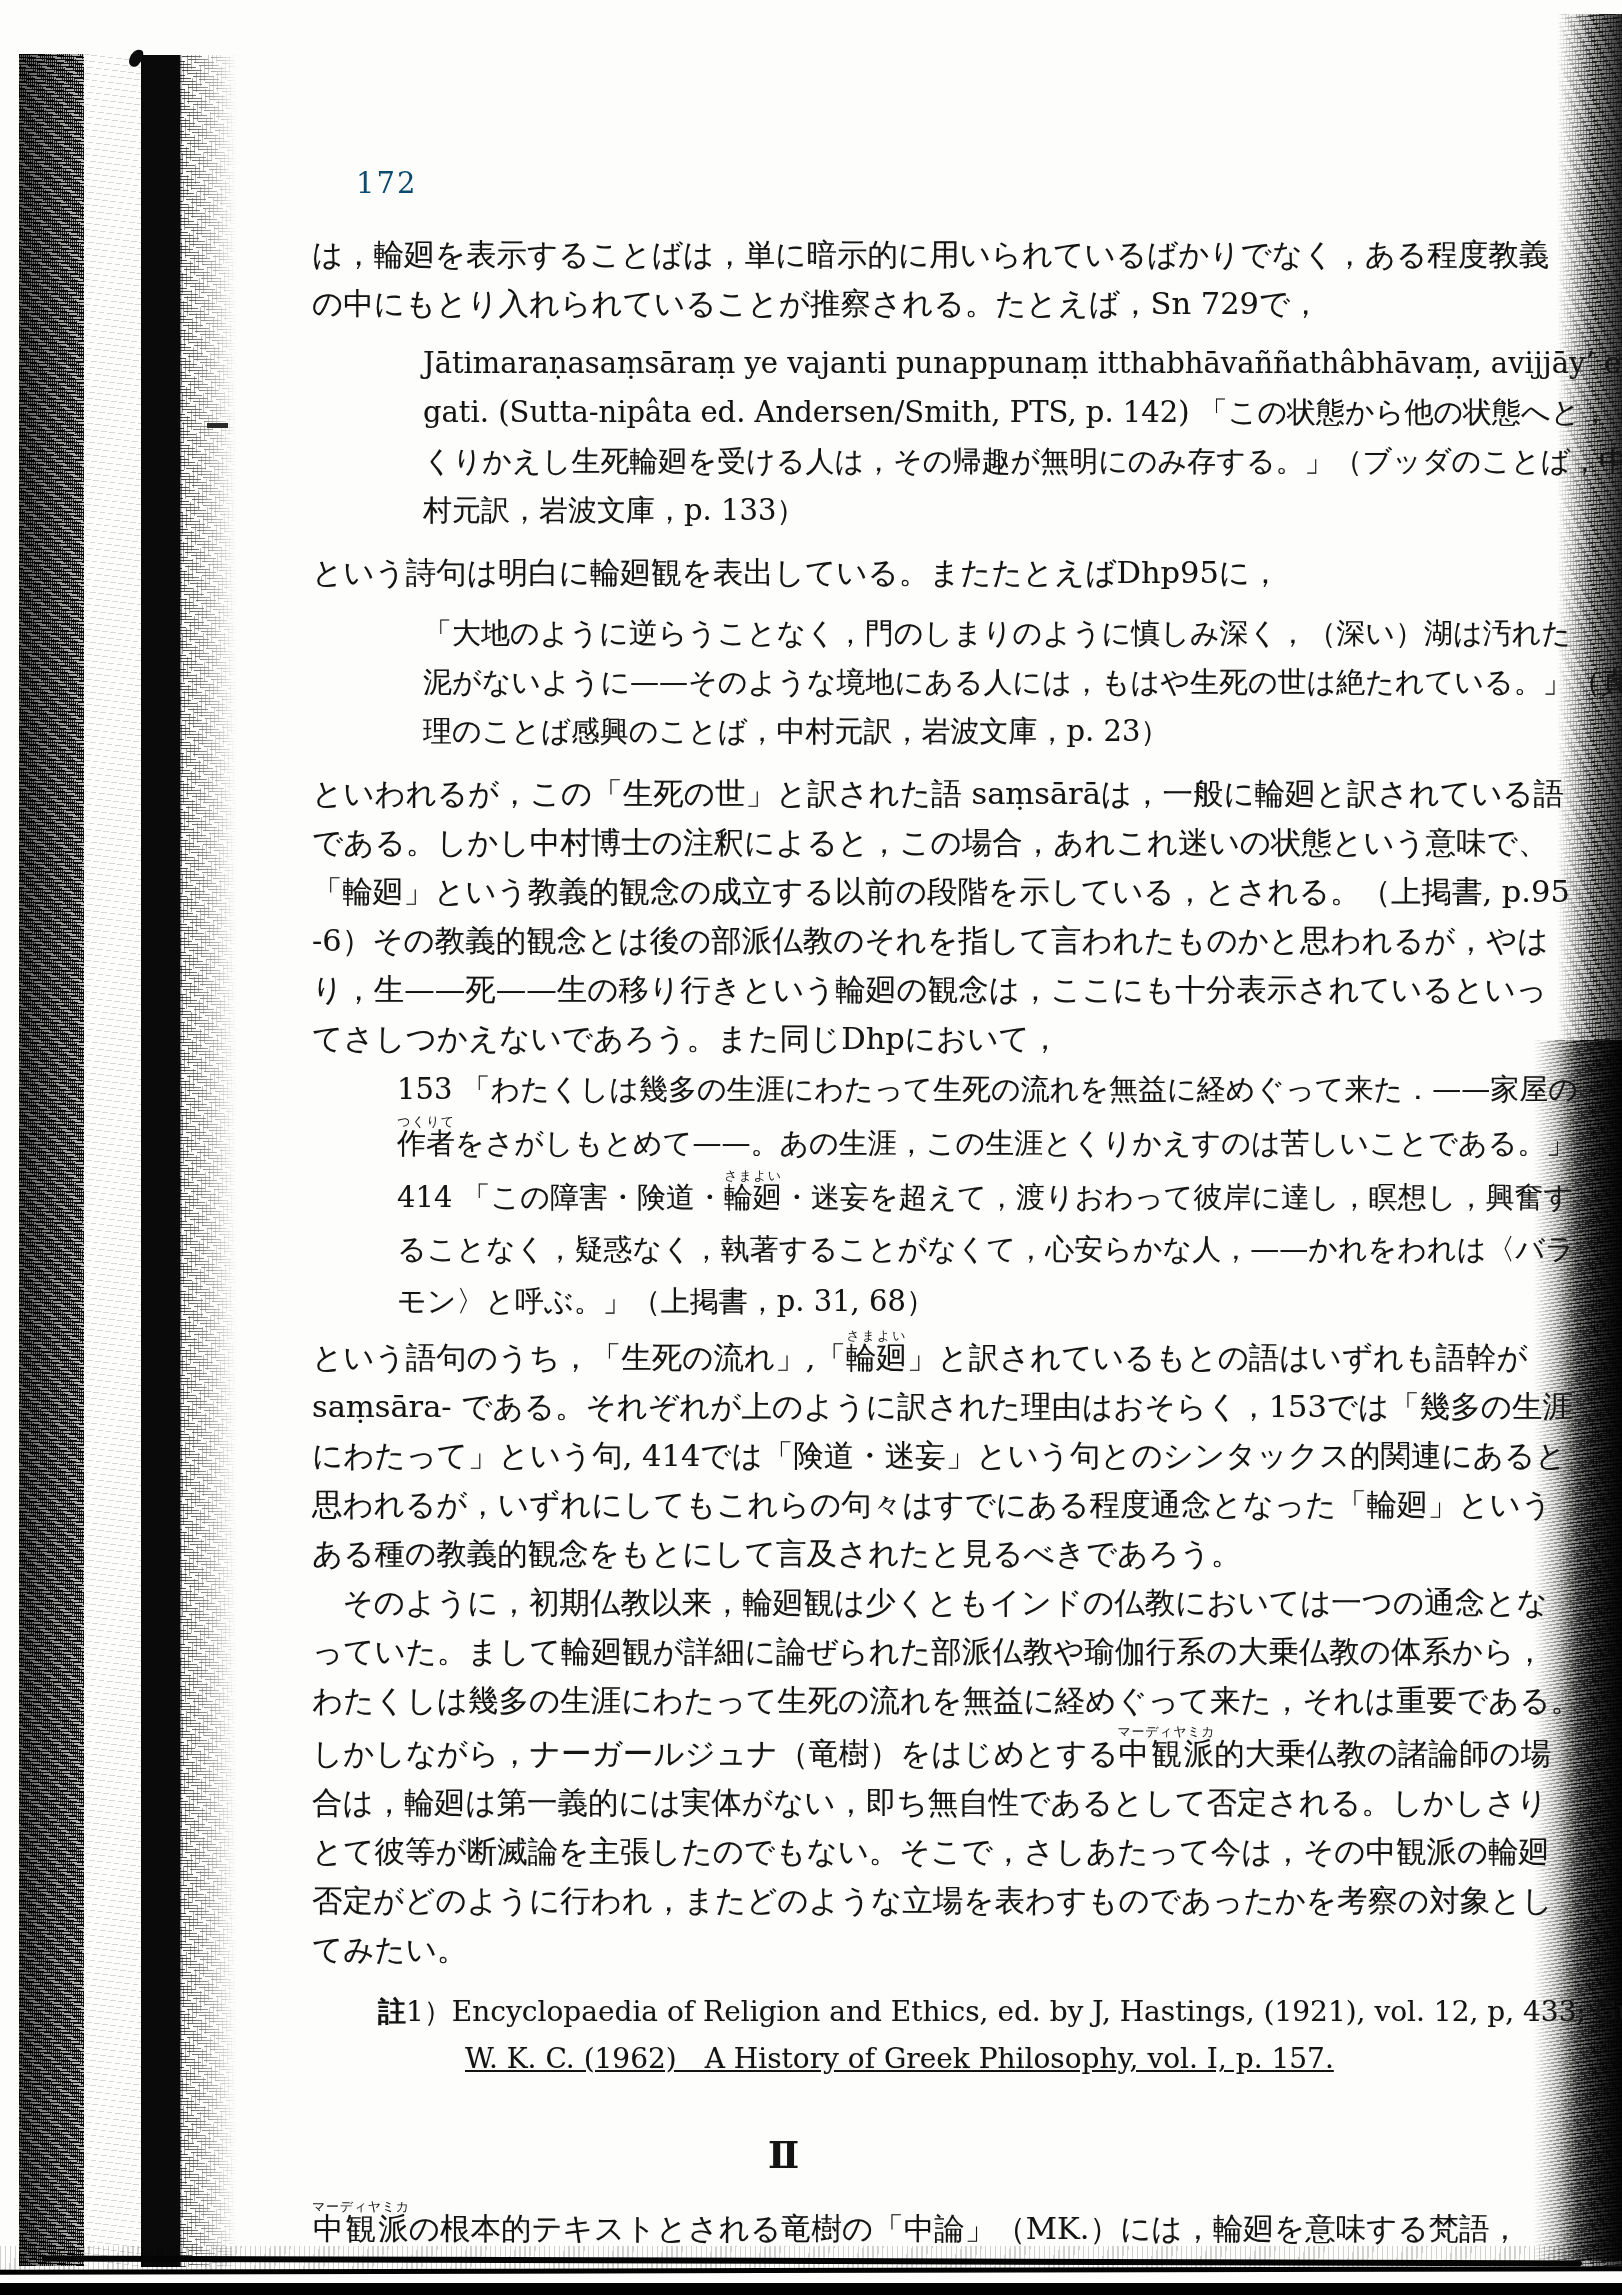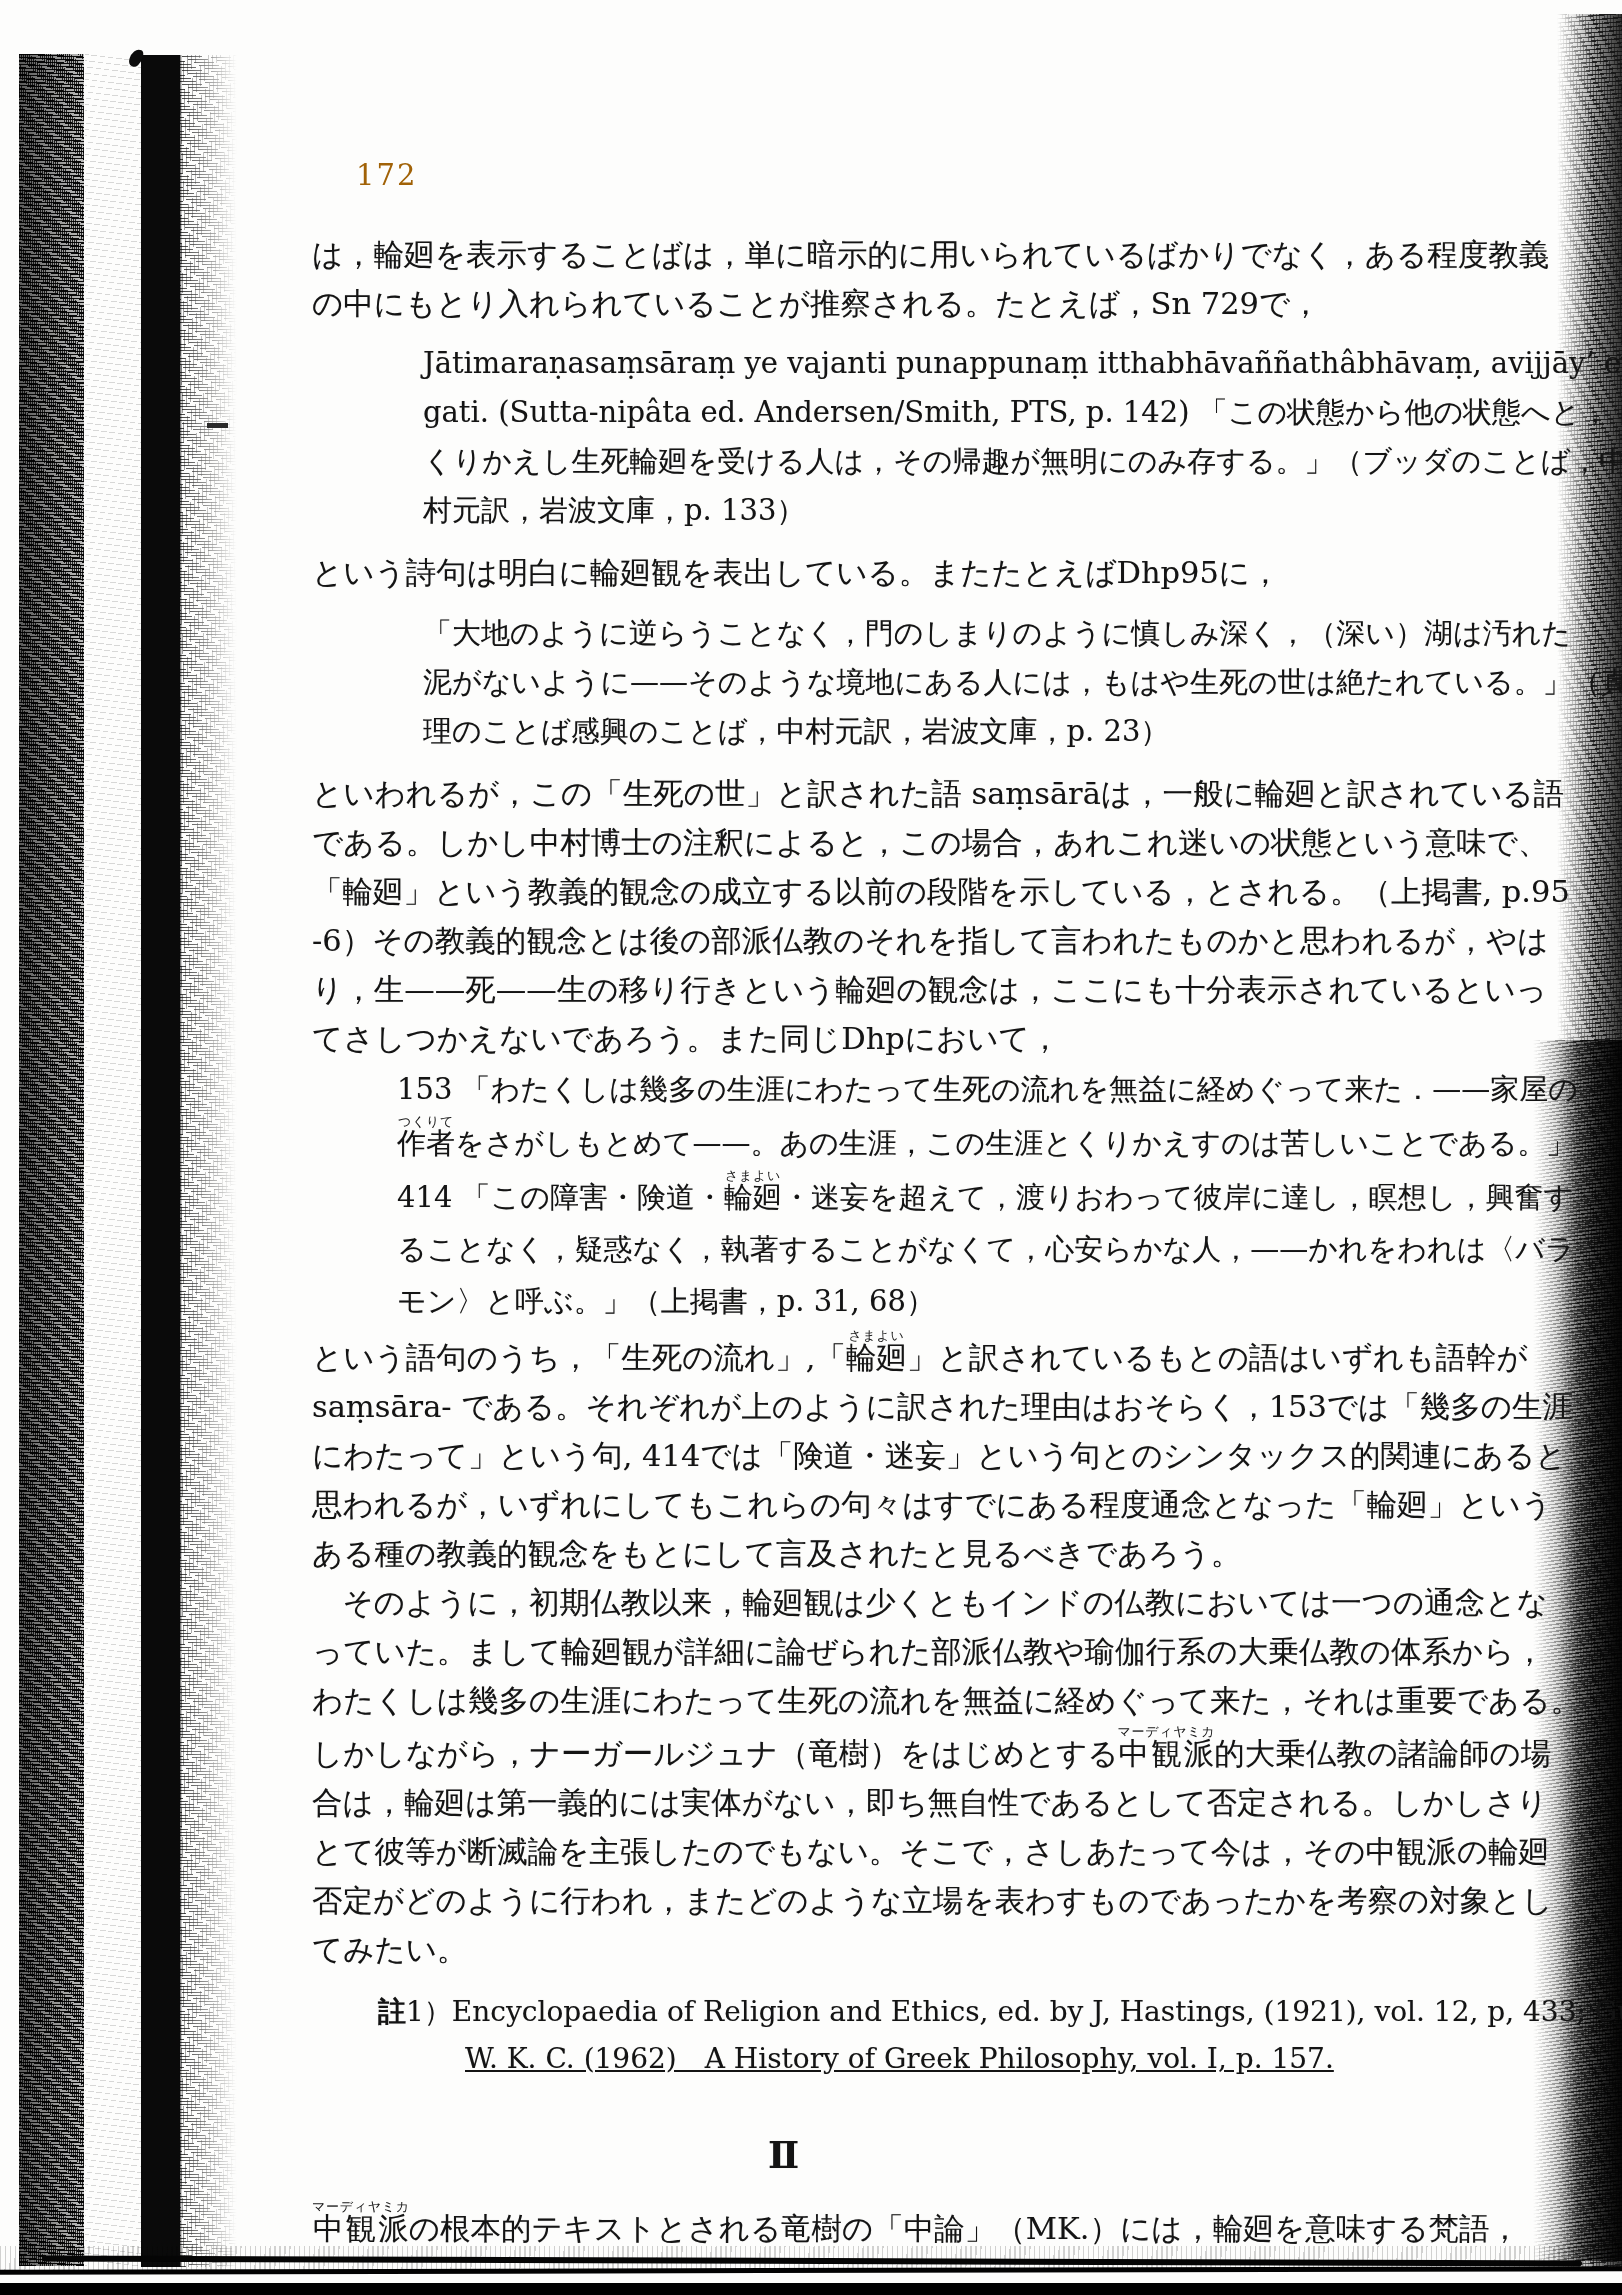--- a/index.html
+++ b/index.html
@@ -68,21 +68,21 @@
   }
   .bottom-bar{position:absolute;left:0;top:2283px;width:1623px;height:12.5px;background:#000;}
   .speck-comma{
     position:absolute;left:130px;top:49px;width:11.8px;height:18px;background:#0c0c0c;
     border-radius:70% 30% 60% 40%;transform:rotate(18deg);
   }
   .speck-dash{position:absolute;left:207px;top:423px;width:21px;height:4.9px;background:#2a2a2a;}
 
   
   .page-number{
-    position:absolute;left:356px;top:158px;font-size:29px;letter-spacing:2.1px;color:#a16207;
+    position:absolute;left:356px;top:166px;font-size:29px;letter-spacing:2.1px;color:#0c4a6e;
   }
   .text-column{
     position:absolute;left:312px;top:230px;width:1241px;
     font-size:30.5px;line-height:49px;
     text-shadow:0 0 0.7px rgba(0,0,0,.28);
   }
   .line{white-space:nowrap;}
   .blk.quote{margin-left:111px;font-size:29px;}
   .blk.quote.tight{margin-left:85px;line-height:52px;font-size:29px;}
   .blk.note{margin-left:66px;font-size:28px;line-height:47px;}
@@ -92,21 +92,21 @@
   .blk:nth-child(2){margin-top:11px;}
   .blk:nth-child(3){margin-top:12.5px;}
   .blk:nth-child(4){margin-top:12.5px;}
   .blk:nth-child(5){margin-top:12.5px;}
   .blk:nth-child(6){margin-top:0px;}
   .blk:nth-child(7){margin-top:2.8px;}
   .blk:nth-child(8){margin-top:14px;}
   .blk:nth-child(9){margin-top:44px;}
   .blk:nth-child(10){margin-top:16px;}
   ruby{ruby-position:over;}
-  rt{font-size:13px;letter-spacing:0.7px;text-shadow:none;text-align:center;}
+  rt{font-size:13px;letter-spacing:0.7px;text-shadow:none;}
   b{font-weight:bold;}
 </style>
 </head>
 <body>
 
 <div class="page">
 
   <div class="gutter-noise"></div>
   <div class="gutter-sparse"></div>
   <div class="gutter-stripe"></div>

